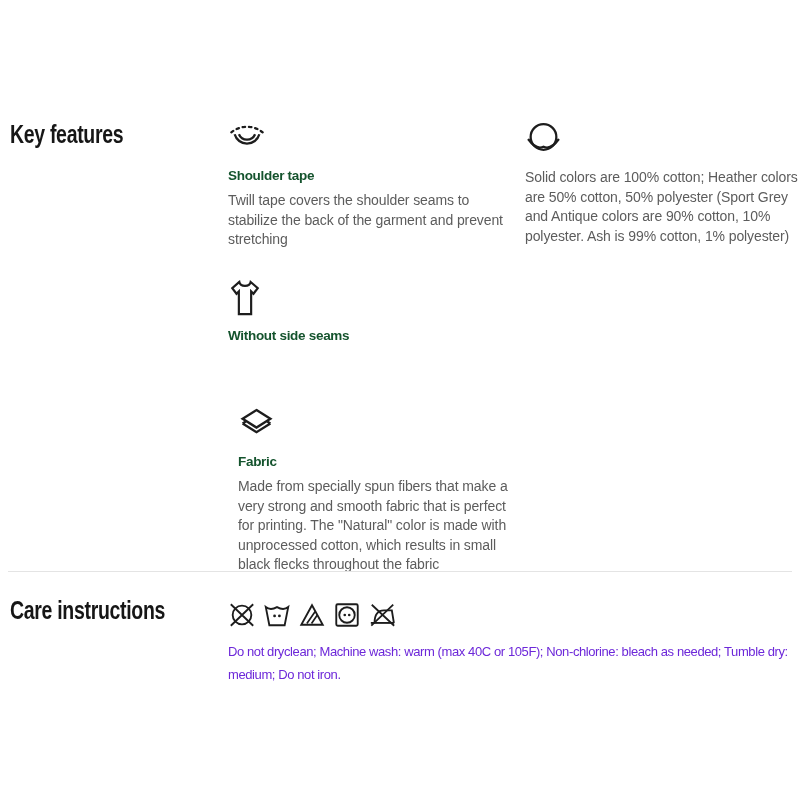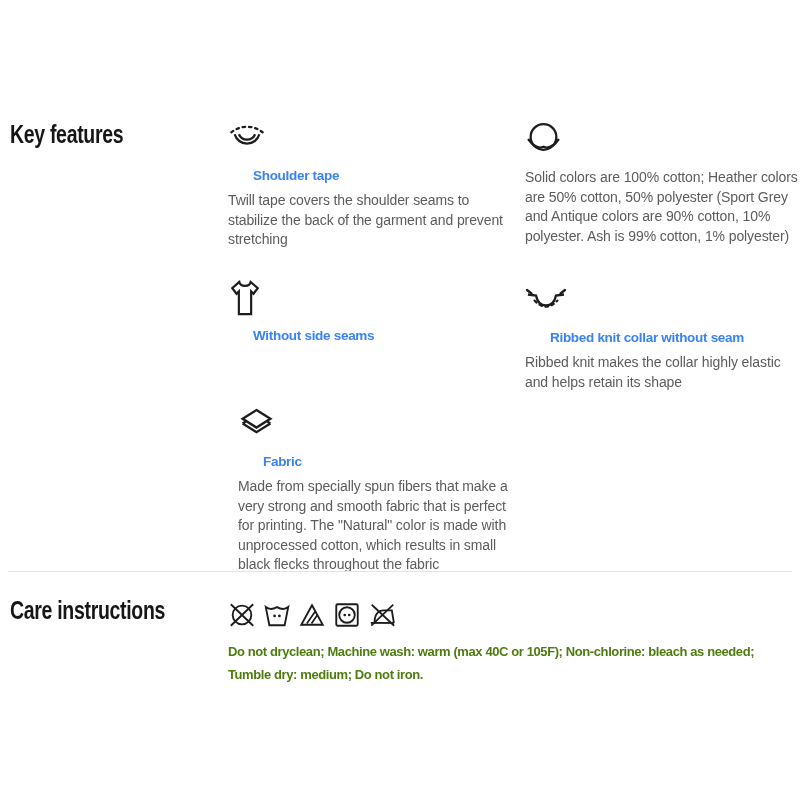--- a/index.html
+++ b/index.html
@@ -9,32 +9,32 @@
     font-family:"Liberation Sans", sans-serif; overflow:hidden;
   }
   .section-heading {
     position:absolute; font-size:25px; font-weight:bold; color:#161616;
     letter-spacing:-0.4px; transform:scaleX(0.78); transform-origin:0 50%;
     white-space:nowrap;
   }
   .feature { position:absolute; }
   .icon-box { height:38px; display:flex; align-items:center; margin-bottom:10px; }
   .feature-title {
-    font-size:13.5px; font-weight:bold; color:#3b82f6; line-height:16px;
-    letter-spacing:-0.3px; margin-bottom:7px;margin-left:25px;
+    font-size:13.5px; font-weight:bold; color:#14532d; line-height:16px;
+    letter-spacing:-0.3px; margin-bottom:7px;
   }
   .feature-desc {
     font-size:14px; line-height:19.5px; color:#5c5c5c; letter-spacing:-0.1px;
   }
   .divider { position:absolute; left:8px; right:8px; top:571px; height:1px; background:#e4e4e4; }
   .care-icons { position:absolute; left:228px; top:601px; display:flex; gap:7px; align-items:center; }
   .care-icon { display:inline-flex; }
   .care-text {
     position:absolute; left:228px; top:641px; width:562px;
-    font-size:13px; line-height:22.5px; color:#4d7c0f; letter-spacing:-0.4px;font-weight:bold;
+    font-size:13px; line-height:22.5px; color:#6d28d9; letter-spacing:-0.4px;
   }
   svg { display:block; }
   svg path, svg circle, svg rect, svg line { vector-effect:none; }
 </style>
 </head>
 <body>
 
 <div id="page">
 
   <h2 class="section-heading" style="left:10px; top:120px;">Key features</h2>
@@ -63,32 +63,20 @@
 
   <div class="feature" style="left:228px; top:278px; width:280px;">
     <div class="icon-box" style="height:40px;">
       <svg width="34" height="40" viewBox="0 0 36 40" fill="none" stroke="#1d1d1d" stroke-width="2.3" stroke-linejoin="miter">
         <path d="M12,3 L4.5,9.5 L9,15.5 L11.5,13 L11.5,37 L24.5,37 L24.5,13 L27,15.5 L31.5,9.5 L24,3 C23,8.5 13,8.5 12,3 Z"></path>
       </svg>
     </div>
     <h3 class="feature-title">Without side seams</h3>
   </div>
 
-  <div class="feature" style="left:525px; top:282px; width:276px;">
-    <div class="icon-box">
-      <svg width="42" height="32" viewBox="0 0 42 32" fill="none" stroke="#1d1d1d" stroke-width="2.3">
-        <path d="M2,5 L6.5,8.5" stroke-linecap="round"></path>
-        <path d="M40,5 L35.5,8.5" stroke-linecap="round"></path>
-        <path d="M3,9.5 L11,10.5 Q13,20.5 21,20.5 Q29,20.5 31,10.5 L39,9.5"></path>
-        <path d="M9.5,15.5 Q21,28 32.5,15.5" stroke-width="2.1" stroke-dasharray="2.8 3.6" stroke-linecap="round"></path>
-      </svg>
-    </div>
-    <h3 class="feature-title">Ribbed knit collar without seam</h3>
-    <p class="feature-desc">Ribbed knit makes the collar highly elastic and helps retain its shape</p>
-  </div>
 
   <div class="feature" style="left:238px; top:406px; width:284px;">
     <div class="icon-box">
       <svg width="37" height="36" viewBox="0 0 36 34" fill="none" stroke="#1d1d1d" stroke-width="2.3" stroke-linejoin="miter">
         <path d="M18,2.5 L31.5,11 L18,19.5 L4.5,11 Z"></path>
         <path d="M4.5,15.5 L7.5,13.6 M31.5,15.5 L28.5,13.6 M4.5,15.5 L18,24 L31.5,15.5"></path>
       </svg>
     </div>
     <h3 class="feature-title">Fabric</h3>
     <p class="feature-desc">Made from specially spun fibers that make a very strong and smooth fabric that is perfect for printing. The "Natural" color is made with unprocessed cotton, which results in small black flecks throughout the fabric</p>

